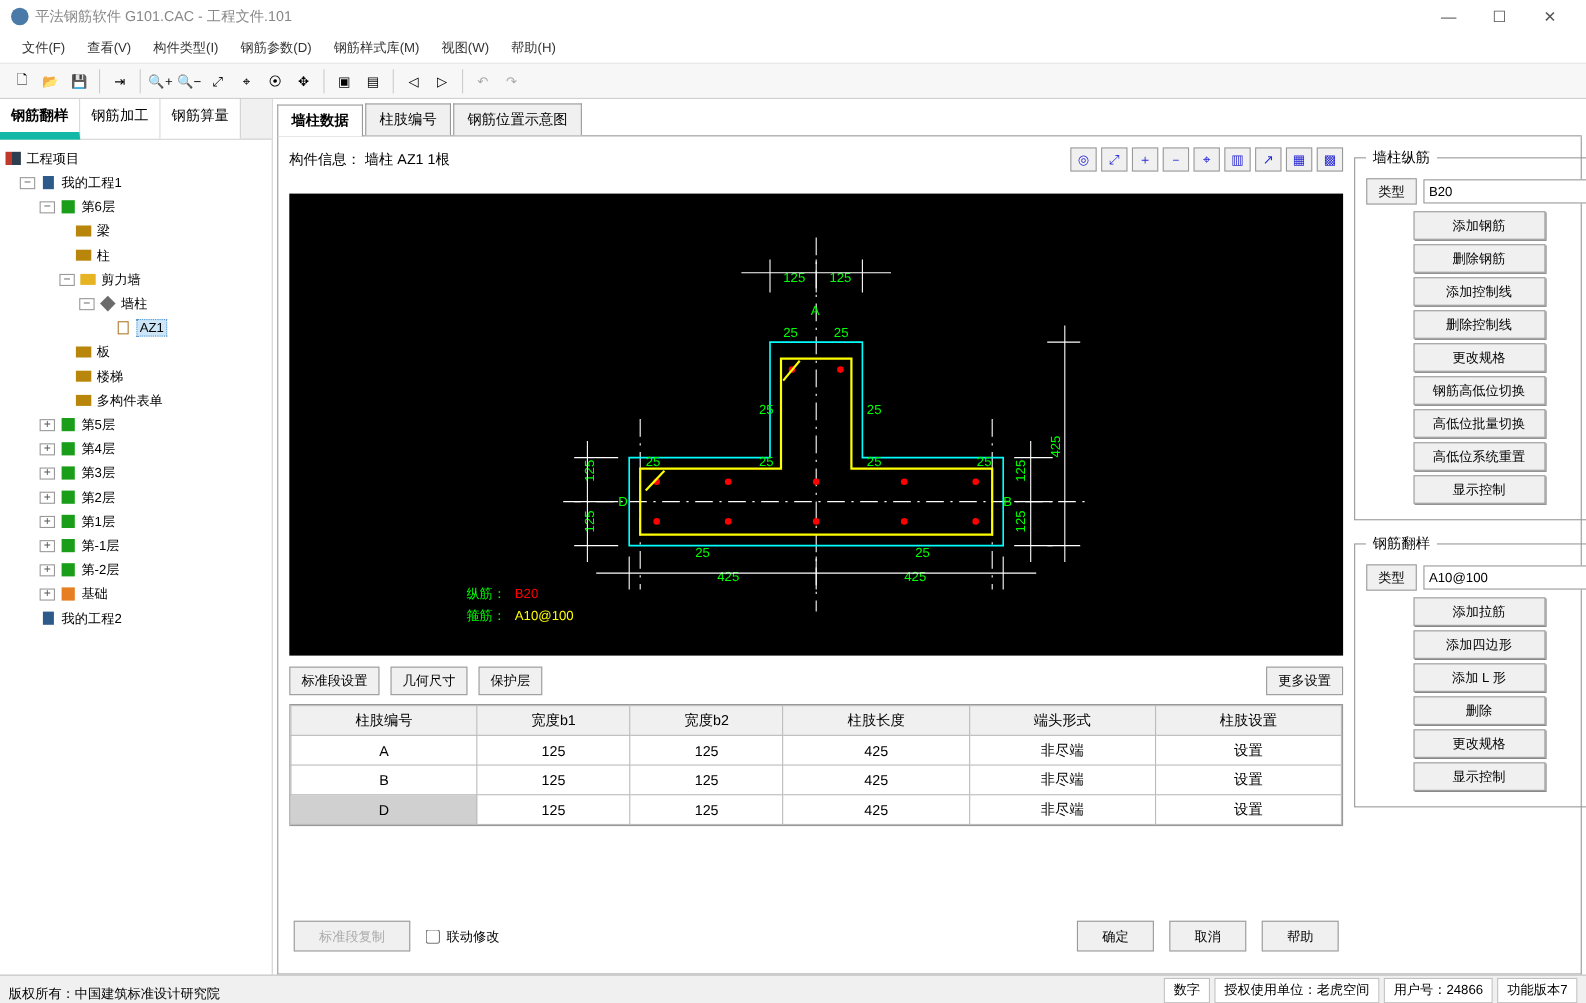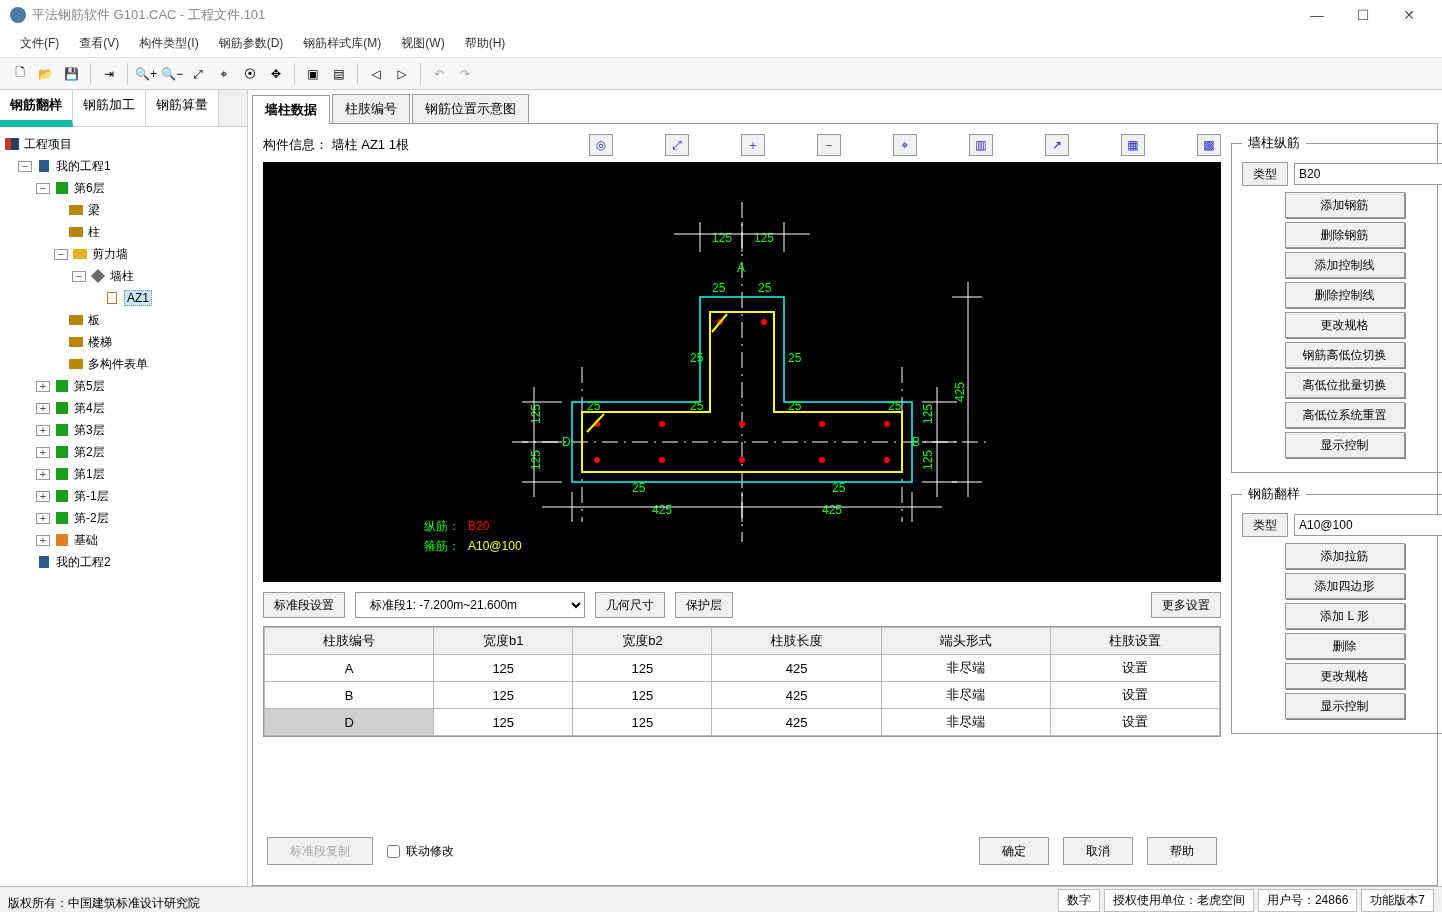--- a/index.html
+++ b/index.html
@@ -41,21 +41,21 @@
 .ic-proj { background: linear-gradient(90deg,#c0392b 40%,#2c3e50 40%); width: 14px; height: 12px; }
 
 .rightpanel { flex: 1; display: flex; flex-direction: column; padding: 4px 4px 0 4px; min-width: 0; }
 .righttabs { display: flex; border-bottom: 1px solid #999; }
 .righttabs .tab { padding: 5px 12px; border: 1px solid #999; border-bottom: none; margin-right: 2px; background: #f0f0f0; font-size: 13px; cursor: default; }
 .righttabs .tab.active { background: #fff; font-weight: bold; position: relative; top: 1px; }
 
 .content { flex: 1; display: flex; border: 1px solid #999; border-top: none; padding: 10px; gap: 10px; min-height: 0; }
 
 .centercol { flex: 1; display: flex; flex-direction: column; min-width: 0; }
-.inforow { display: flex; align-items: center; margin-bottom: 6px; gap: 48px; }
+.inforow { display: flex; align-items: center; margin-bottom: 20px; }
 .inforow .lbl { font-size: 13px; }
 .inforow .sp { flex: 1; }
 .inforow .ibtn { width: 24px; height: 22px; border: 1px solid #999; margin-left: 4px; display: flex; align-items: center; justify-content: center; background: #f0f0f0; cursor: default; font-size: 12px; }
 
 .canvas { height: 420px; background: #000; position: relative; overflow: hidden; }
 .canvas svg { width: 100%; height: 100%; }
 
 .segment-row { display: flex; gap: 10px; margin-top: 10px; align-items: center; }
 .segment-row button, .segment-row select { height: 26px; padding: 0 10px; font-size: 12px; background: #f0f0f0; border: 1px solid #999; cursor: default; }
 .segment-row select { min-width: 230px; background: #fff; }
@@ -378,21 +378,20 @@
               <line x1="525" y1="225" x2="525" y2="335"></line>
               <line x1="540" y1="135" x2="570" y2="135"></line>
                 <line x1="540" y1="320" x2="570" y2="320"></line>
               <line x1="556" y1="120" x2="556" y2="335"></line>
             </g>
           </svg>
         </div>
 
         <div class="segment-row">
           <button>标准段设置</button>
-          <select><option>标准段1: -7.200m~21.600m</option></select>
           <button>几何尺寸</button>
           <button>保护层</button>
           <span class="sp"></span>
           <button>更多设置</button>
         </div>
 
         <div class="datatable">
           <table>
             <thead>
                 <tr id="thead-row">

